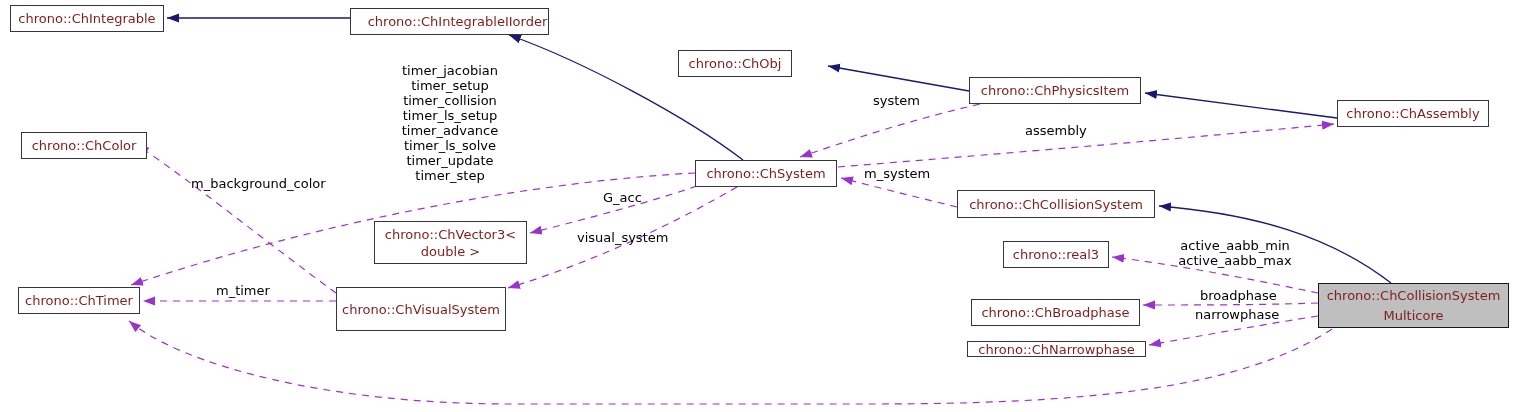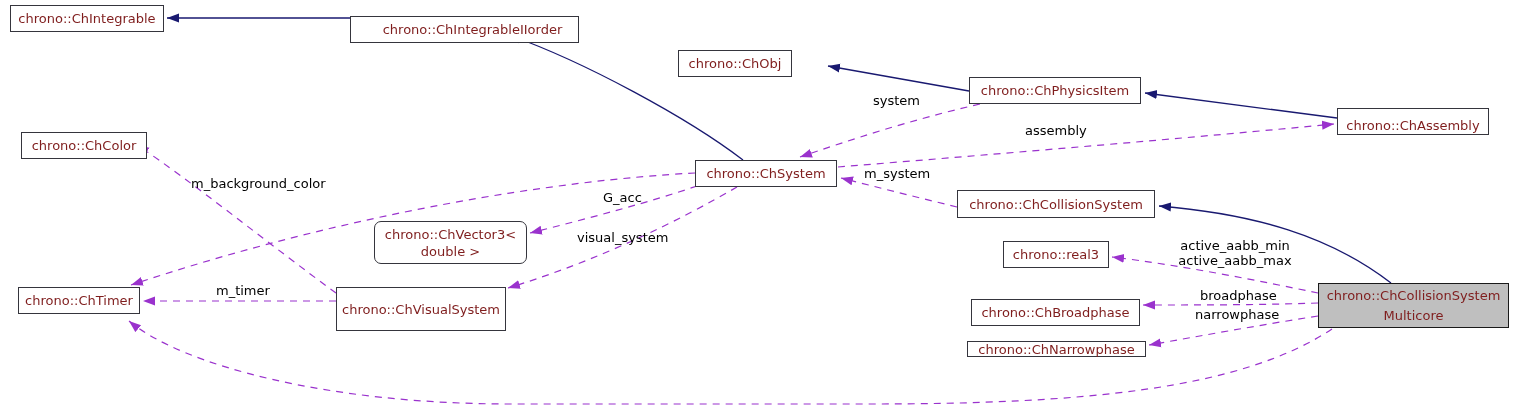--- a/index.html
+++ b/index.html
@@ -72,45 +72,45 @@
       <path d="M1318,303 C1260,305 1200,305 1143,305" marker-end="url(#arrow-purple)"></path>
       <path d="M1318,316 C1260,325 1200,336 1149,345" marker-end="url(#arrow-purple)"></path>
       <path d="M1332,329 C1240,390 1080,404 870,404 L510,404 C330,404 183,366 129,321" marker-end="url(#arrow-purple)"></path>
     </g>
   </svg>
 
   <div class="node" style="left:10px;top:5px;width:154px;height:27px;">
     <span>chrono::ChIntegrable</span>
   </div>
 
-  <div class="node" style="left:350px;top:16px;width:229px;height:27px;padding-left:16px;">
+  <div class="node" style="left:350px;top:8px;width:199px;height:27px;padding-left:16px;">
     <span>chrono::ChIntegrableIIorder</span>
   </div>
 
   <div class="node" style="left:678px;top:50px;width:114px;height:27px;">
     <span>chrono::ChObj</span>
   </div>
 
   <div class="node" style="left:969px;top:77px;width:172px;height:27px;">
     <span>chrono::ChPhysicsItem</span>
   </div>
 
-  <div class="node" style="left:1337px;top:108px;width:152px;height:27px;justify-content:flex-end;">
+  <div class="node" style="left:1337px;top:100px;width:152px;height:27px;">
     <span>chrono::ChAssembly</span>
   </div>
 
   <div class="node" style="left:695px;top:160px;width:142px;height:27px;">
     <span>chrono::ChSystem</span>
   </div>
 
   <div class="node" style="left:21px;top:132px;width:126px;height:27px;">
     <span>chrono::ChColor</span>
   </div>
 
-  <div class="node" style="left:374px;top:221px;width:153px;height:43px;border-radius:7px;">
+  <div class="node" style="left:374px;top:221px;width:153px;height:43px;">
     <span>chrono::ChVector3&lt;</span>
     <span>double &gt;</span>
   </div>
 
   <div class="node" style="left:336px;top:287px;width:170px;height:44px;">
     <span>chrono::ChVisualSystem</span>
   </div>
 
   <div class="node" style="left:18px;top:287px;width:122px;height:27px;">
     <span>chrono::ChTimer</span>
@@ -130,20 +130,30 @@
 
   <div class="node" style="left:967px;top:341px;width:179px;height:16px;">
     <span>chrono::ChNarrowphase</span>
   </div>
 
   <div class="node focus" style="left:1318px;top:283px;width:191px;height:45px;line-height:20px;">
     <span>chrono::ChCollisionSystem</span>
     <span>Multicore</span>
   </div>
 
+  <div class="elabel center" style="left:378px;top:63px;width:144px;">
+    <div>timer_jacobian</div>
+    <div>timer_setup</div>
+    <div>timer_collision</div>
+    <div>timer_ls_setup</div>
+    <div>timer_advance</div>
+    <div>timer_ls_solve</div>
+    <div>timer_update</div>
+    <div>timer_step</div>
+  </div>
 
   <div class="elabel" style="left:873px;top:93px;">system</div>
 
   <div class="elabel" style="left:1025px;top:123px;">assembly</div>
 
   <div class="elabel" style="left:864px;top:166px;">m_system</div>
 
   <div class="elabel" style="left:603px;top:190px;">G_acc</div>
 
   <div class="elabel" style="left:577px;top:230px;">visual_system</div>

